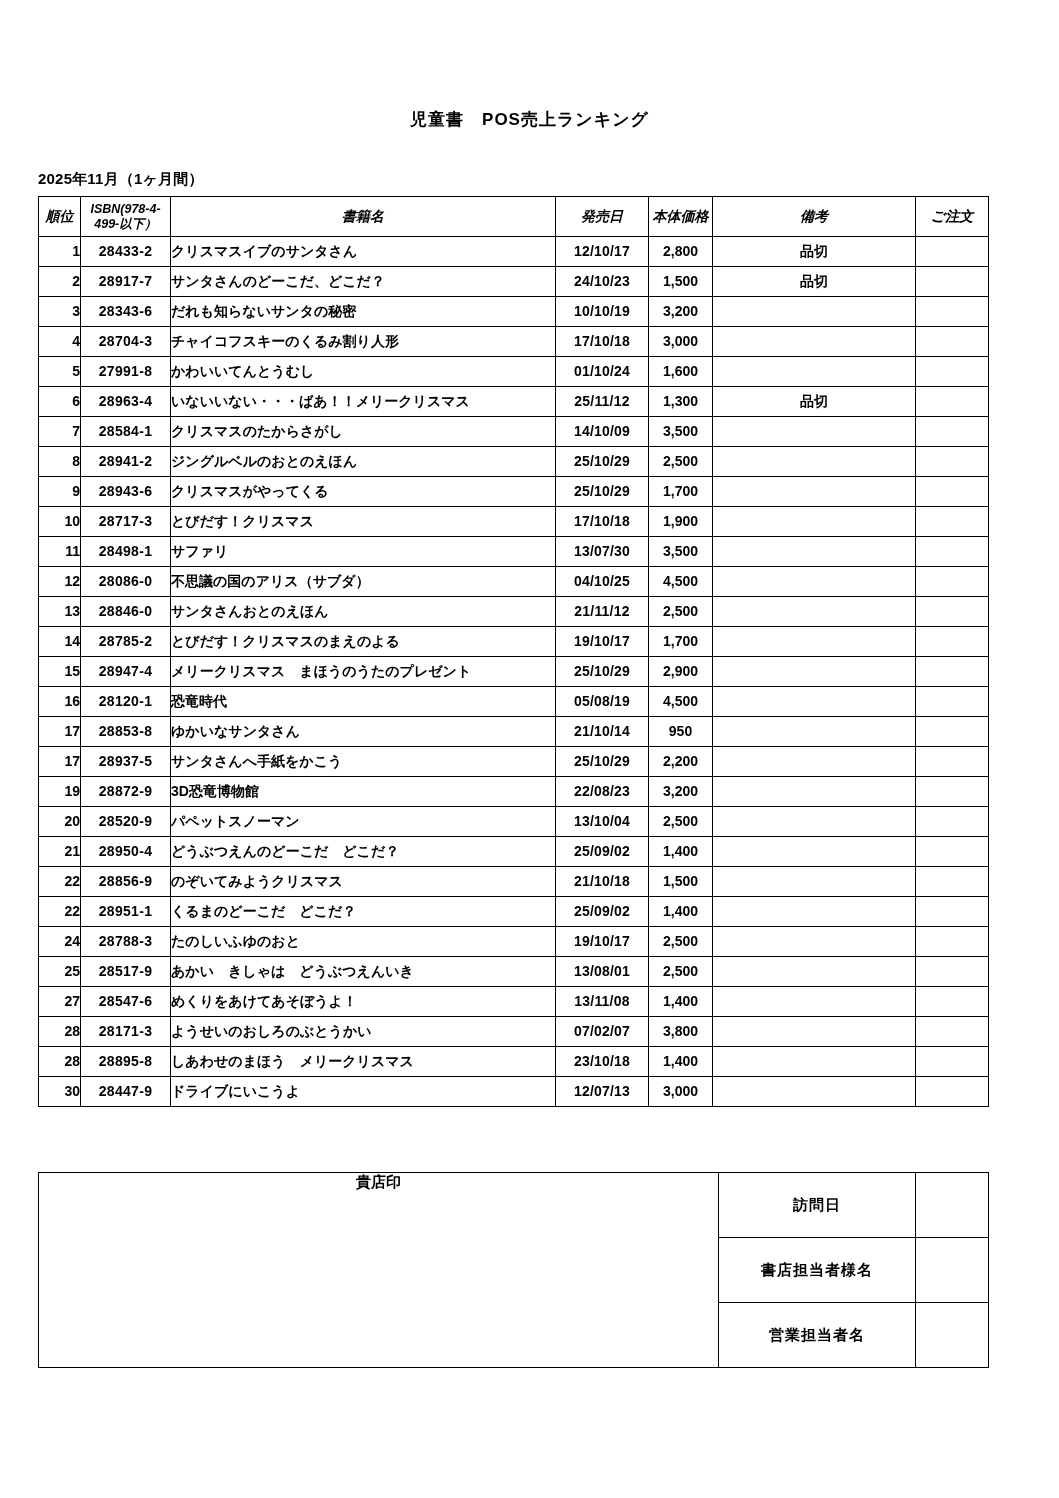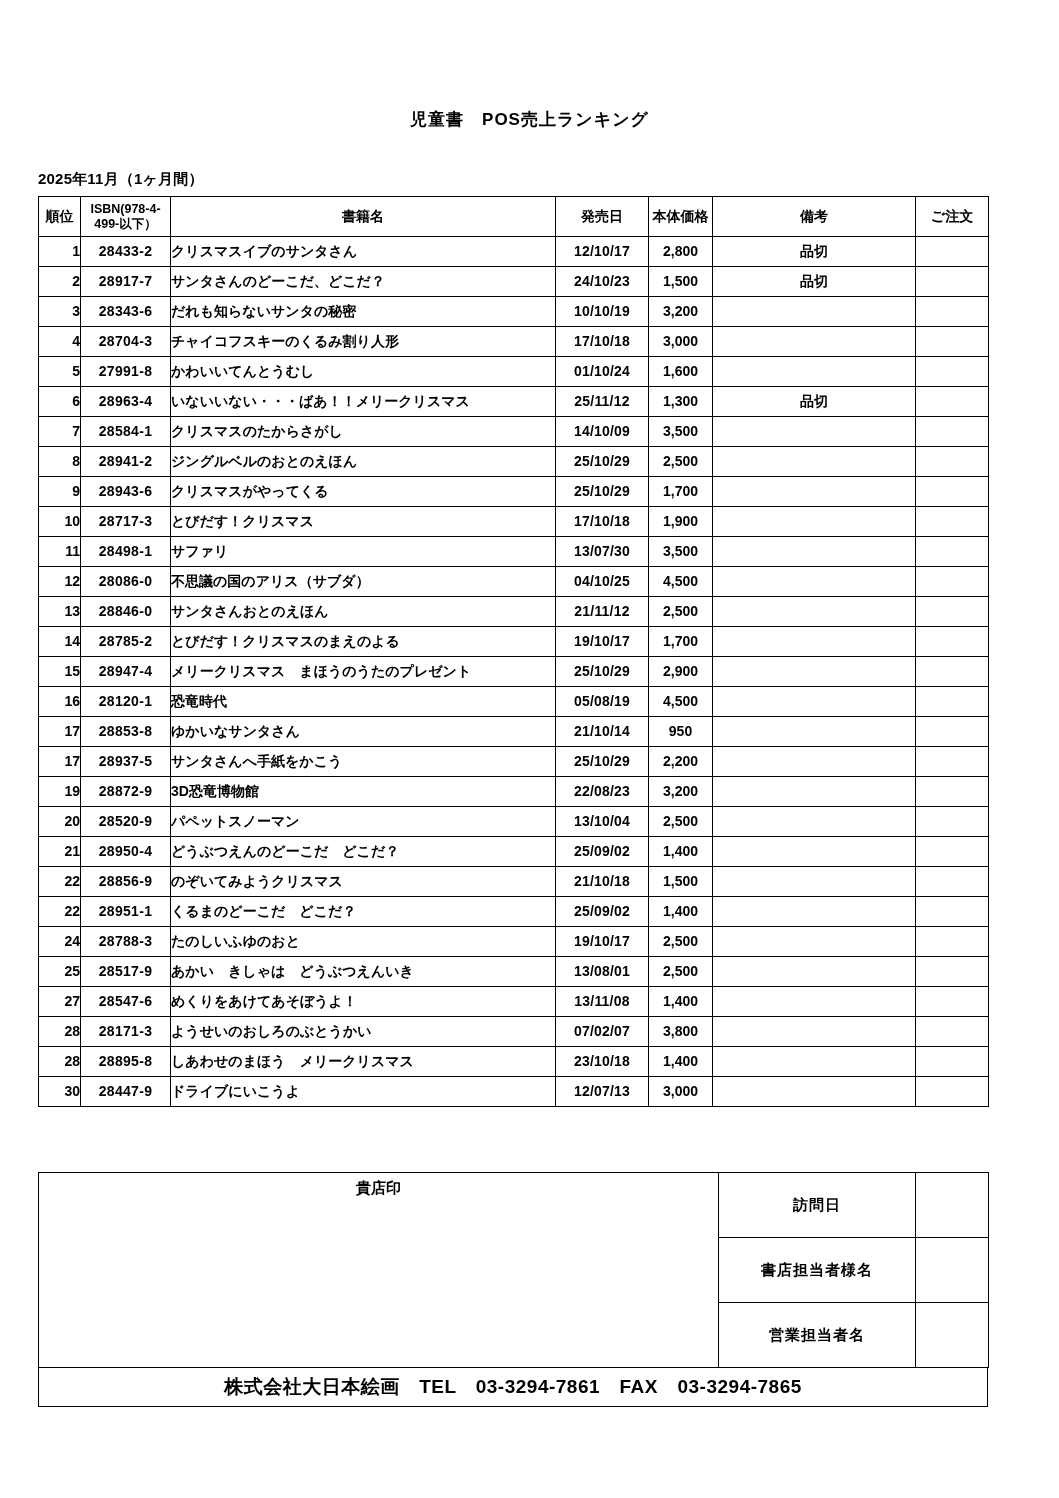--- a/index.html
+++ b/index.html
@@ -64,20 +64,21 @@
     padding: 0;
     height: 30px;
     line-height: 1.15;
     box-sizing: border-box;
   }
   table.main thead th {
     text-align: center;
     vertical-align: middle;
     height: 40px;
     font-size: 14px;
+    font-style: italic;
   }
   th.h-rank   { width: 42px; font-size: 12px; }
   th.h-isbn   { width: 90px; font-size: 13px; }
   th.h-title  { width: 385px; text-align: left; padding-left: 6px; }
   th.h-date   { width: 93px; }
   th.h-price  { width: 64px; font-size: 13px; }
   th.h-note   { width: 203px; }
   th.h-order  { width: 73px; }
 
   .isbn-head-l1 { display: block; font-size: 12.5px; }
@@ -101,21 +102,21 @@
   table.footer {
     border-collapse: collapse;
     width: 950px;
     table-layout: fixed;
   }
   table.footer td {
     border: 1px solid #000000;
     box-sizing: border-box;
     font-size: 15px;
     font-weight: 600;
-    padding: 6px;
+    padding: 0;
   }
   td.seal-cell {
     width: 680px;
     height: 195px;
     vertical-align: top;
     text-align: center;
     padding-top: 8px;
   }
   .seal-label { font-size: 15px; font-weight: 600; }
   td.fl-label {
@@ -470,17 +471,14 @@
             <td class="fl-value"></td>
           </tr>
           <tr>
             <td class="fl-label">営業担当者名</td>
             <td class="fl-value"></td>
           </tr>
         </tbody>
     </table>
   </div>
 
-  <div class="company-wrap">
-    <span class="company-line">株式会社大日本絵画　TEL　03-3294-7861　FAX　03-3294-7865</span>
-  </div>
 
 </div>
 
 </body></html>

